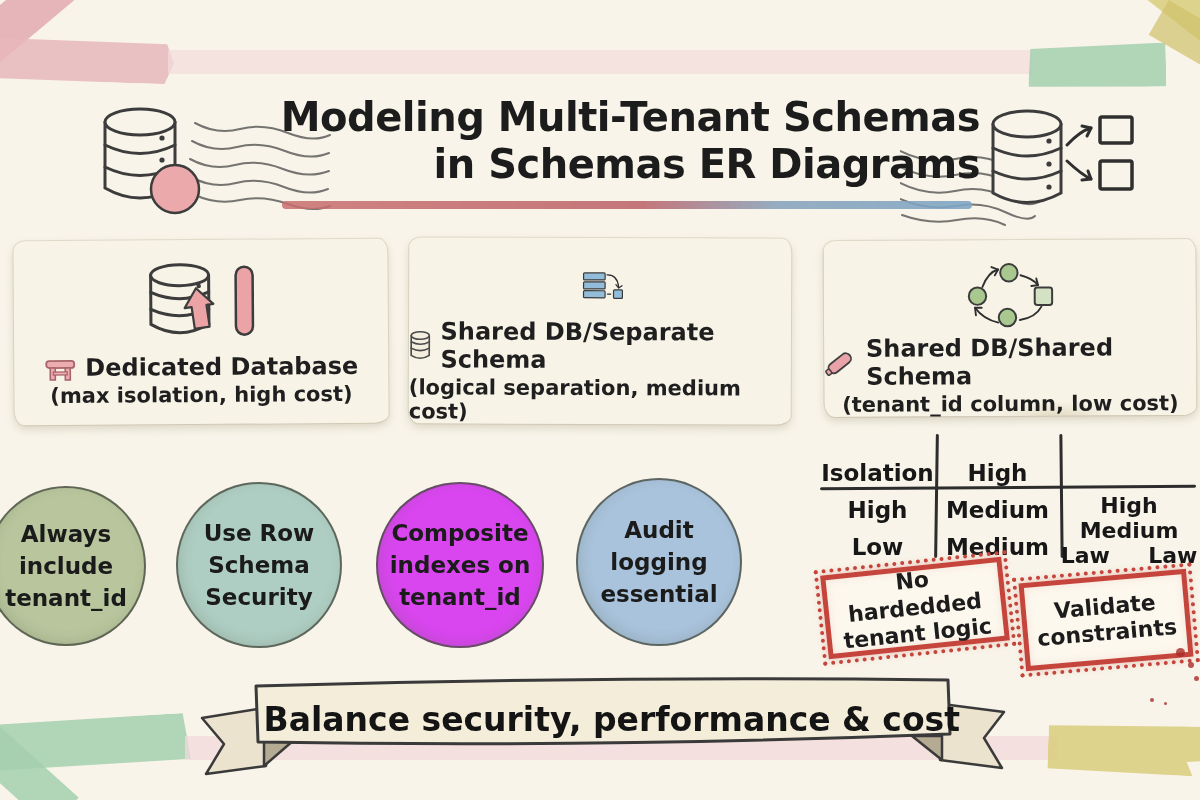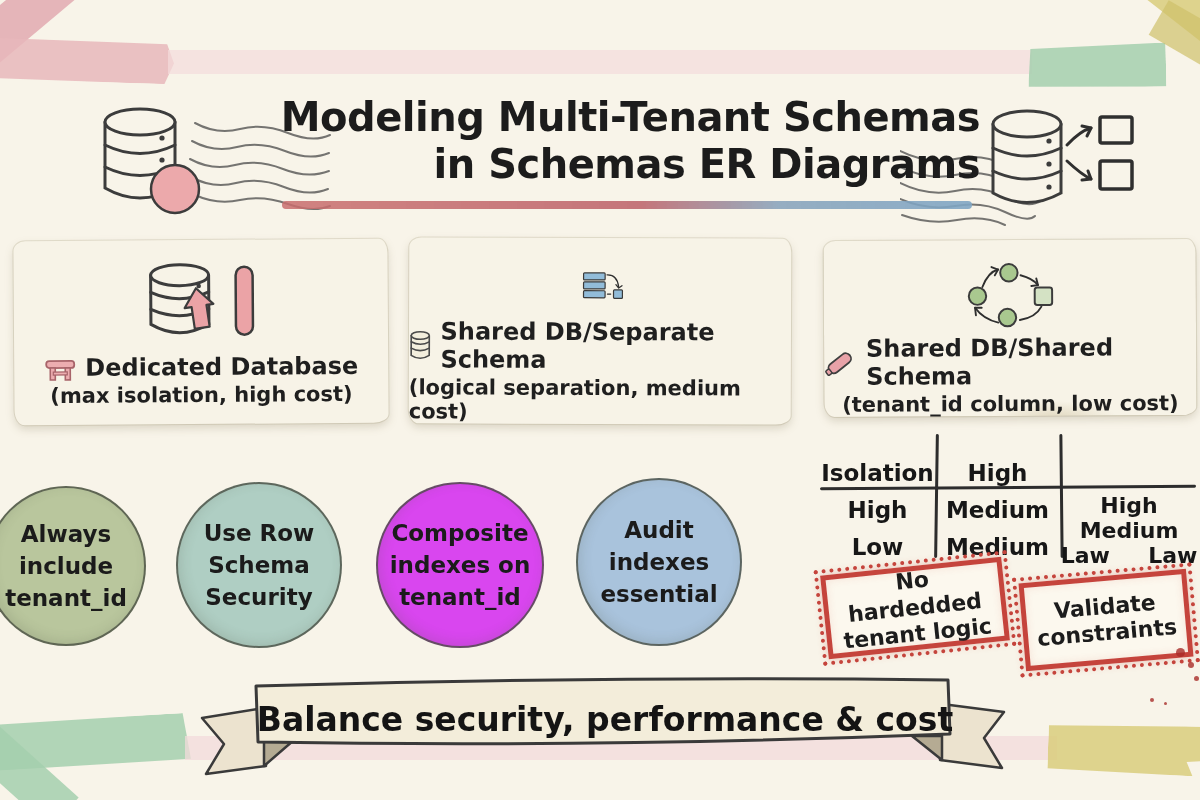--- a/index.html
+++ b/index.html
@@ -79,21 +79,21 @@
   .stamp { position:absolute; background:#fcf8ee; border:5px solid #c5443c; outline:4px dotted #c5443c;
     outline-offset:2px; display:flex; align-items:center; justify-content:center; text-align:center;
     font-size:22px; font-weight:700; line-height:1.2; white-space:pre-line; color:#1c1c1c;
     box-shadow:0 0 10px rgba(197,68,60,.3), inset 0 0 8px rgba(197,68,60,.12); z-index:3; }
   .stamp-1 { left:824px; top:566px; width:182px; height:84px; transform:rotate(-6deg); }
   .stamp-2 { left:1022px; top:576px; width:168px; height:88px; transform:rotate(-5deg); }
   .splat { position:absolute; border-radius:50%; background:#a82c28; opacity:.8; z-index:3; }
 
   
   .banner-svg { position:absolute; left:196px; top:672px; z-index:4; }
-  .banner-text { position:absolute; left:250px; top:700px; width:710px; text-align:center;
+  .banner-text { position:absolute; left:250px; top:700px; width:710px; text-align:right;
     font-size:33px; font-weight:700; color:#141414; z-index:5; }
 </style>
 </head>
 <body>
 
 <div class="canvas">
 
   <div class="tape tape-tl-diag" style="background-color: rgb(226, 169, 176);"></div>
   <div class="tape tape-tl-strip" style="background-color: rgb(232, 183, 187);"></div>
   <div class="tape stripe-top" style="background-color: rgb(243, 219, 219);"></div>
@@ -240,21 +240,21 @@
   <div class="bubble bubble-1" style="background-color: rgb(185, 198, 157);">Always
 include
 tenant_id</div>
   <div class="bubble bubble-2" style="background-color: rgb(175, 206, 195);">Use Row
 Schema
 Security</div>
   <div class="bubble bubble-3" style="background-color: #d946ef;">Composite
 indexes on
 tenant_id</div>
   <div class="bubble bubble-4" style="background-color: rgb(169, 195, 220);">Audit
-indexes
+logging
 essential</div>
 
   <div class="comp-table">
     <div class="vline v1"></div>
     <div class="vline v2"></div>
     <div class="hline"></div>
     <div class="trow head">
       <div class="tcell c1">Isolation</div>
       <div class="tcell c2">High</div>
     </div>

